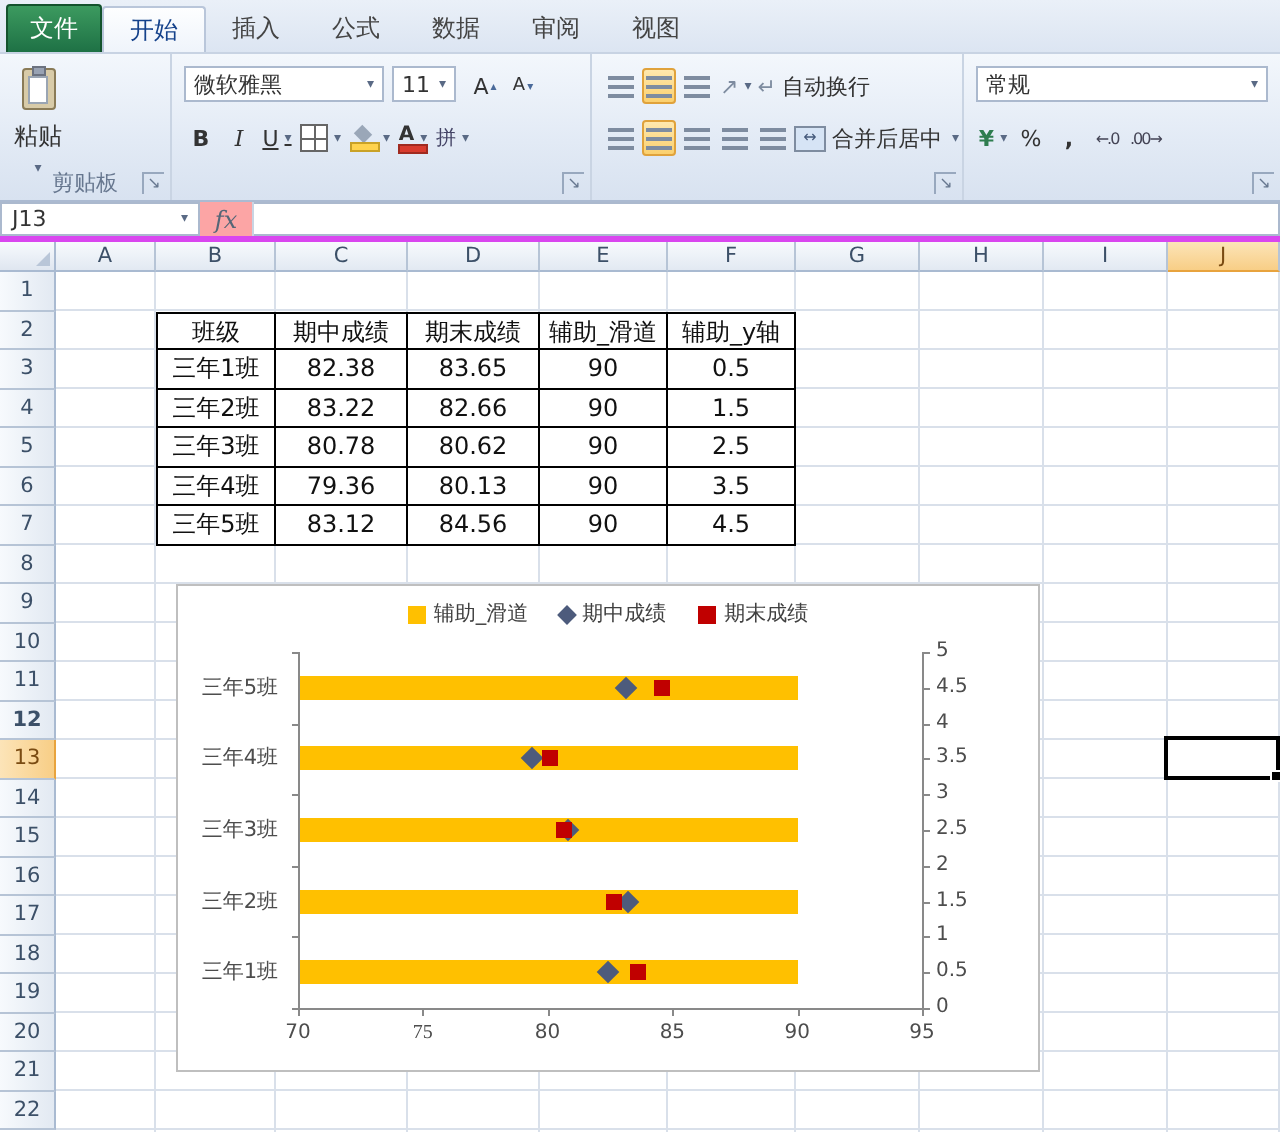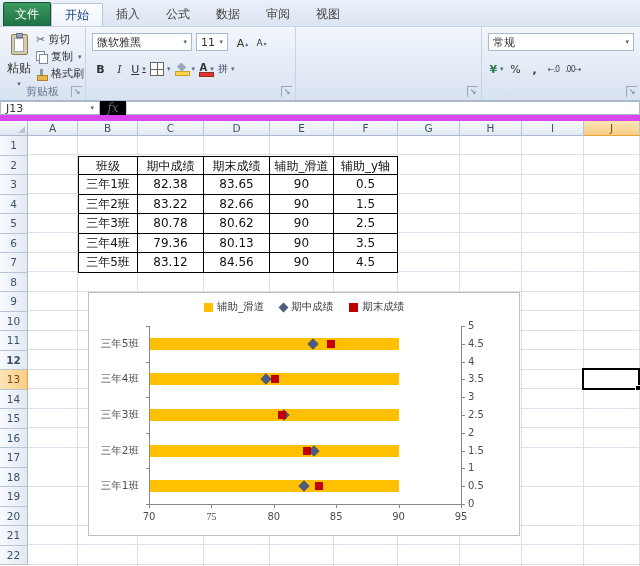--- a/index.html
+++ b/index.html
@@ -70,21 +70,21 @@
   .ic-merge::before{content:"\2194"}
   .txtbtn{display:flex;align-items:center;gap:3px;font-size:11px;white-space:nowrap;cursor:pointer}
   .fnum{left:6px;top:6px;width:146px}
   .money{color:#2E7D4F;font-weight:bold}
   .comma{font-weight:bold}
   .ic-dec{font-size:8px;color:#445;letter-spacing:-1px}
   .ic-dec1::before{content:"\2190.0"}
   .ic-dec2::before{content:".00\2192"}
 
   
-  .fbar{position:absolute;left:0;top:101px;width:100%;height:20px;background:#000000;border-bottom:6px solid #d946ef;display:flex;align-items:stretch;box-sizing:border-box}
+  .fbar{position:absolute;left:0;top:101px;width:100%;height:20px;background:#fca5a5;border-bottom:3px solid #d946ef;display:flex;align-items:stretch;box-sizing:border-box}
   .namebox{width:100px;background:#fff;border:1px solid #ABB9CE;display:flex;align-items:center;justify-content:space-between;padding:0 5px;font-size:11px;box-sizing:border-box;cursor:pointer}
   .fx{width:26px;display:flex;align-items:center;justify-content:center;font-family:"DejaVu Serif",serif;font-style:italic;color:#567;font-size:12px;border-right:1px solid #C9D4E3;cursor:pointer}
   .finput{flex:1;background:#fff;border:1px solid #ABB9CE;border-left:none;box-sizing:border-box;cursor:text}
 
   
   .sheet{position:absolute;left:0;top:121px;width:640px;height:445px;background:#fff}
   .corner{position:absolute;left:0;top:0;width:28px;height:15px;background:linear-gradient(#F7FAFD,#DFE6F0);border-right:1px solid #A9BAD1;border-bottom:1px solid #A9BAD1;box-sizing:border-box;cursor:pointer}
   .corner::after{content:"";position:absolute;right:2px;bottom:2px;border-left:7px solid transparent;border-bottom:7px solid #B9C6D8}
   .cheads{position:absolute;left:28px;top:0;height:15px;display:flex}
   .col-h{height:15px;line-height:15px;text-align:center;font-size:10.5px;color:#3C5068;background:linear-gradient(#F7FAFD,#E2E9F2);border-right:1px solid #B6C4D6;border-bottom:1px solid #A9BAD1;box-sizing:border-box;cursor:pointer}
@@ -136,34 +136,20 @@
   </div>
 
   <div class="ribbon">
 
     <div class="group g-clip">
       <div class="paste-big">
         <span class="ic-clipboard"></span>
         <span class="lbl">粘贴</span>
         <span class="caret">▾</span>
       </div>
-      <div class="small-stack">
-        <div class="sbtn">
-          <span class="ic-cut"></span>
-          <span>剪切</span>
-        </div>
-        <div class="sbtn has-caret">
-          <span class="ic-copy"></span>
-          <span>复制</span>
-        </div>
-        <div class="sbtn">
-          <span class="ic-brush"></span>
-          <span>格式刷</span>
-        </div>
-      </div>
       <div class="gl">剪贴板</div>
       <div class="launcher"></div>
     </div>
 
     <div class="group g-font">
       <div class="combo fname">
         <span>微软雅黑</span>
         <span class="caret">▾</span>
       </div>
       <div class="combo fsize">
@@ -188,20 +174,59 @@
             <span class="ic-fontcolor">A</span>
           </span>
         <span class="btn has-caret">
             <span class="ic-phon"></span>
           </span>
       </div>
       <div class="launcher"></div>
     </div>
 
     <div class="group g-align">
+      <div class="row1">
+        <span class="btn">
+            <span class="ic-al"></span>
+          </span>
+        <span class="btn on">
+            <span class="ic-al"></span>
+          </span>
+        <span class="btn">
+            <span class="ic-al"></span>
+          </span>
+        <span class="btn has-caret">
+            <span class="ic-orient"></span>
+          </span>
+        <span class="txtbtn">
+          <span class="ic-wrap"></span>
+          <span>自动换行</span>
+        </span>
+      </div>
+      <div class="row2">
+        <span class="btn">
+            <span class="ic-al"></span>
+          </span>
+        <span class="btn on">
+            <span class="ic-al"></span>
+          </span>
+        <span class="btn">
+            <span class="ic-al"></span>
+          </span>
+        <span class="btn">
+            <span class="ic-al"></span>
+          </span>
+        <span class="btn">
+            <span class="ic-al"></span>
+          </span>
+        <span class="txtbtn has-caret">
+          <span class="ic-merge"></span>
+          <span>合并后居中</span>
+        </span>
+      </div>
       <div class="launcher"></div>
     </div>
 
     <div class="group g-num">
       <div class="combo fnum">
         <span>常规</span>
         <span class="caret">▾</span>
       </div>
       <div class="row2">
         <span class="btn has-caret money">¥</span>

